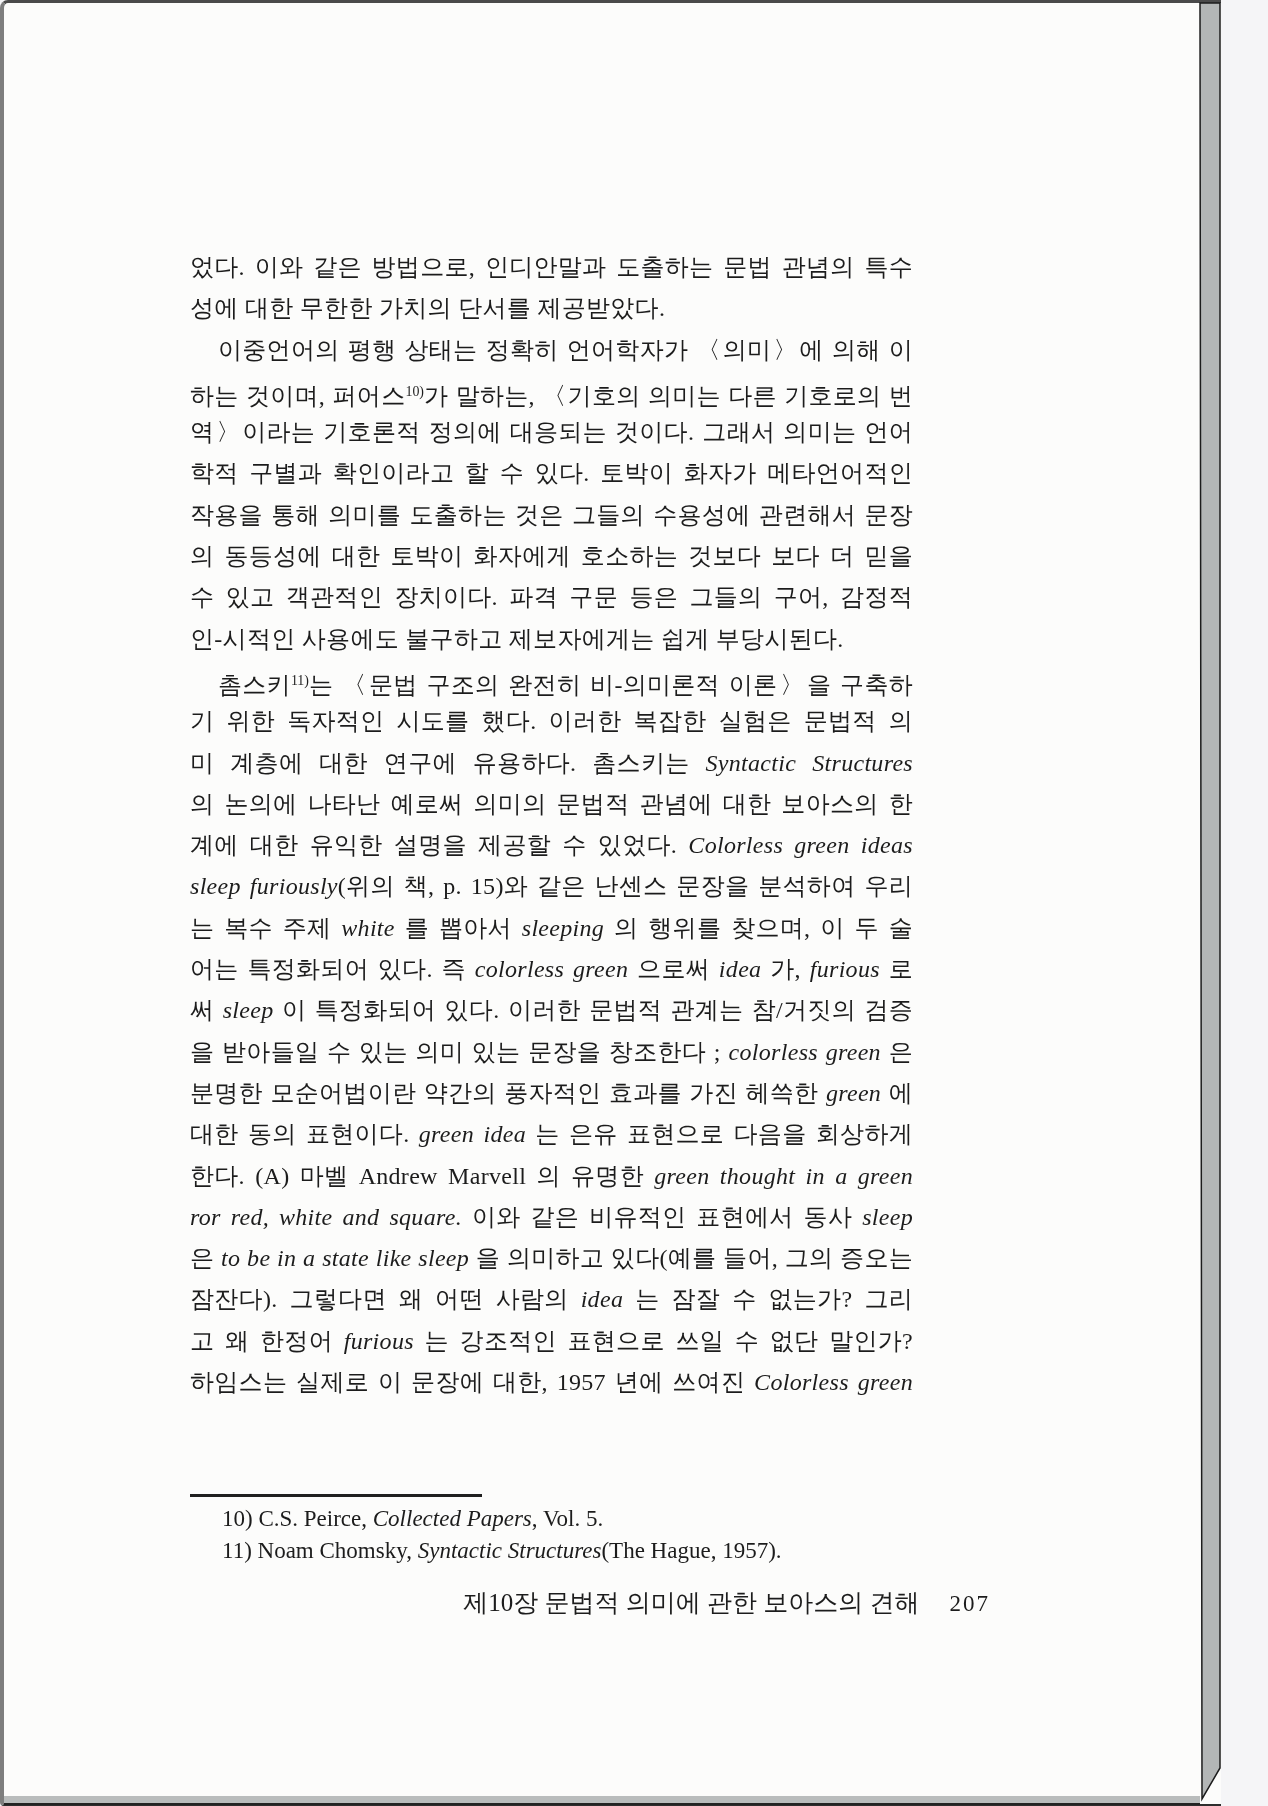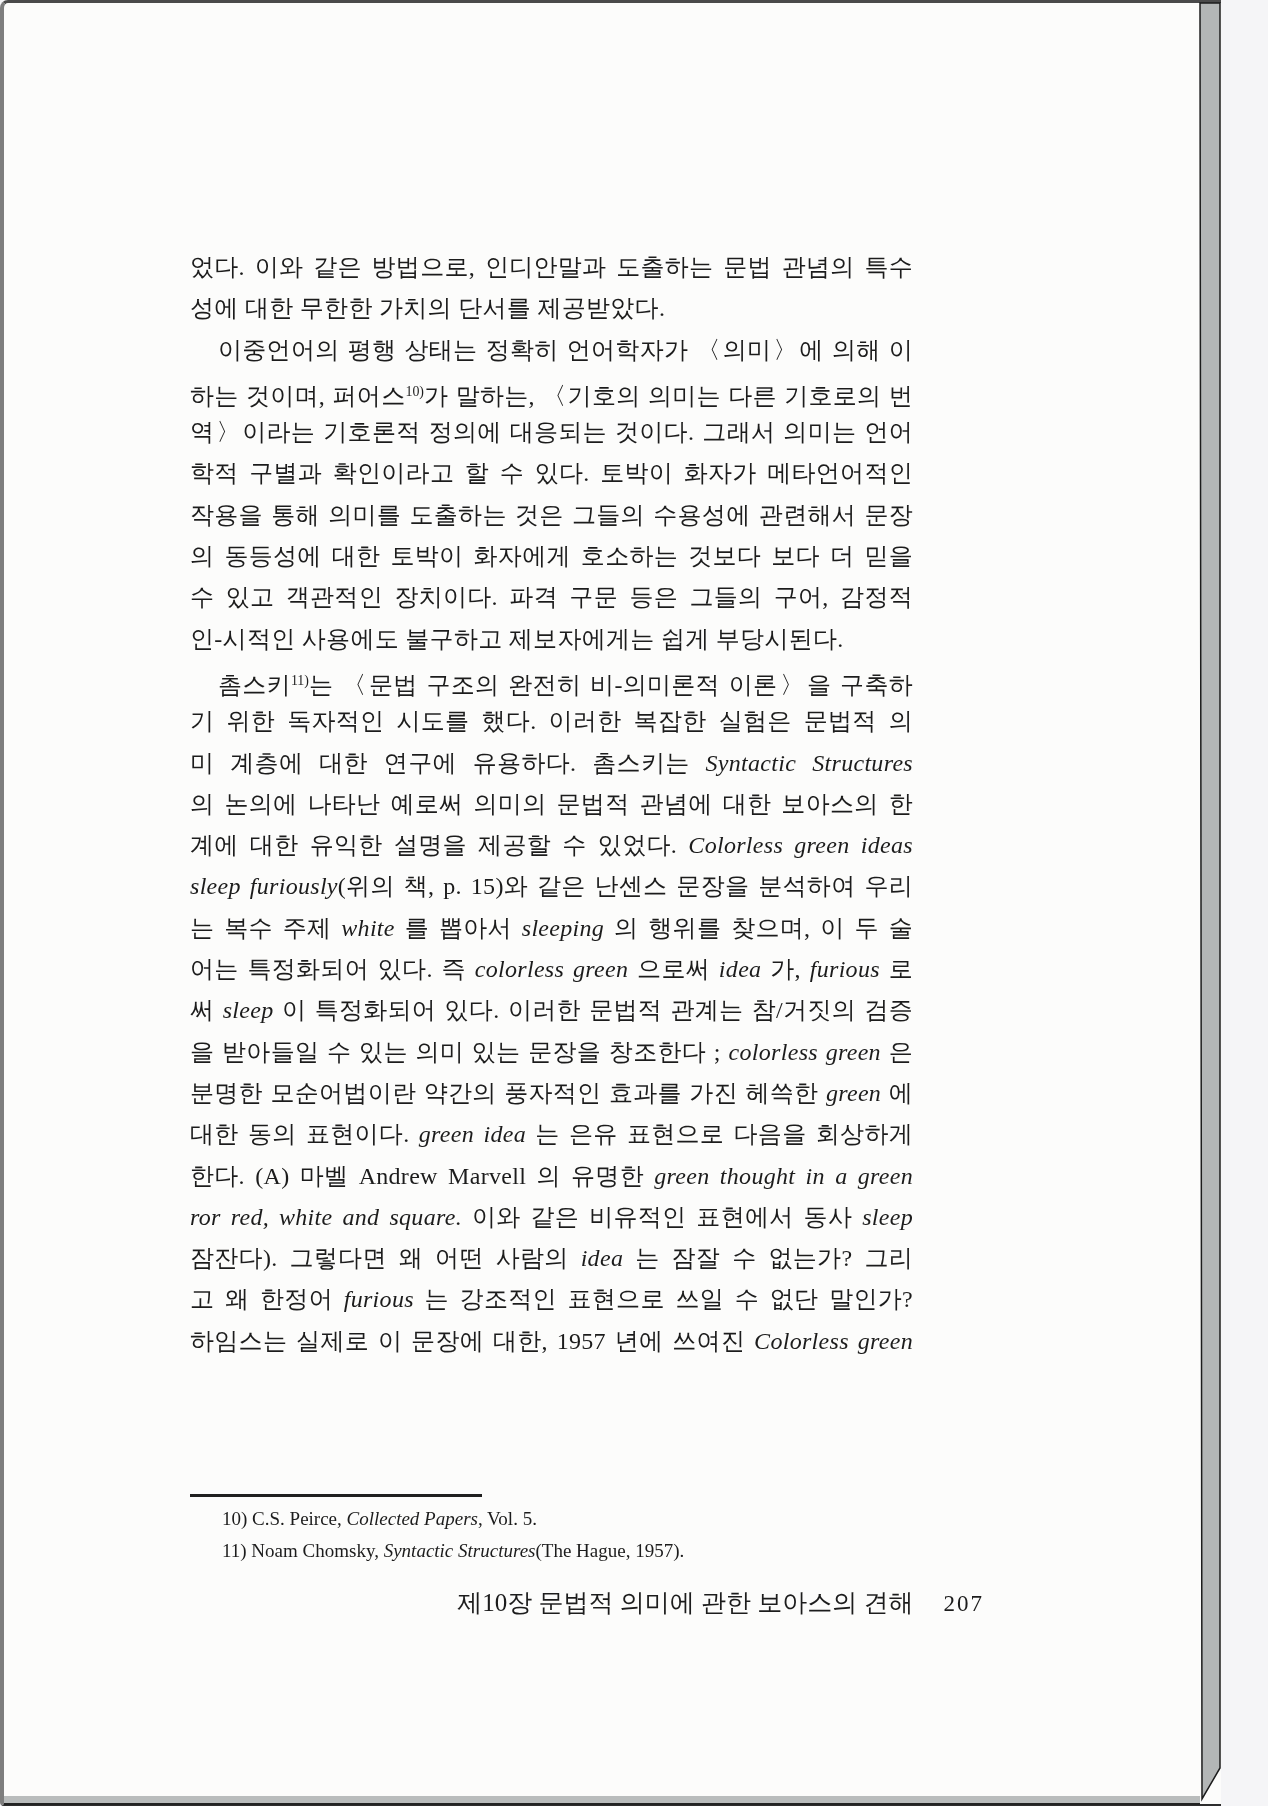--- a/index.html
+++ b/index.html
@@ -59,28 +59,28 @@
   .fnsep {
     position: absolute; left: 190px; top: 1494px;
     width: 292px; height: 3px; background: #1f1f1f;
   }
 
   
   .footnotes {
     position: absolute; left: 222px; top: 1503px; width: 740px;
   }
   .fnline {
-    font-size: 19px;
+    font-size: 23px;
     line-height: 31.5px;
     text-align: left;
   }
 
   
   .footer {
-    position: absolute; top: 1586px; right: 284px;
+    position: absolute; top: 1586px; right: 278px;
     font-size: 25px;
     white-space: nowrap;
     text-align: center;
   }
   .footer .pagenum {
     font-size: 23px;
     margin-left: 30px;
     letter-spacing: 2px;
   }
 </style>
@@ -113,20 +113,21 @@
     <div class="line"><span>계에 대한 유익한 설명을 제공할 수 있었다. </span><span class="it">Colorless green ideas</span></div>
     <div class="line"><span class="it">sleep furiously</span><span>(위의 책, p. 15)와 같은 난센스 문장을 분석하여 우리</span></div>
     <div class="line"><span>는 복수 주제 </span><span class="it">white</span><span> 를 뽑아서 </span><span class="it">sleeping</span><span> 의 행위를 찾으며, 이 두 술</span></div>
     <div class="line"><span>어는 특정화되어 있다. 즉 </span><span class="it">colorless green</span><span> 으로써 </span><span class="it">idea</span><span> 가, </span><span class="it">furious</span><span> 로</span></div>
     <div class="line"><span>써 </span><span class="it">sleep</span><span> 이 특정화되어 있다. 이러한 문법적 관계는 참/거짓의 검증</span></div>
     <div class="line"><span>을 받아들일 수 있는 의미 있는 문장을 창조한다 ; </span><span class="it">colorless green</span><span> 은</span></div>
     <div class="line"><span>분명한 모순어법이란 약간의 풍자적인 효과를 가진 헤쓱한 </span><span class="it">green</span><span> 에</span></div>
     <div class="line"><span>대한 동의 표현이다. </span><span class="it">green idea</span><span> 는 은유 표현으로 다음을 회상하게</span></div>
     <div class="line"><span>한다. (A) 마벨 Andrew Marvell 의 유명한 </span><span class="it">green thought in a green</span></div>
     <div class="line"><span class="it">ror red, white and square.</span><span> 이와 같은 비유적인 표현에서 동사 </span><span class="it">sleep</span></div>
+    <div class="line"><span>은 </span><span class="it">to be in a state like sleep</span><span> 을 의미하고 있다(예를 들어, 그의 증오는</span></div>
     <div class="line"><span>잠잔다). 그렇다면 왜 어떤 사람의 </span><span class="it">idea</span><span> 는 잠잘 수 없는가? 그리</span></div>
     <div class="line"><span>고 왜 한정어 </span><span class="it">furious</span><span> 는 강조적인 표현으로 쓰일 수 없단 말인가?</span></div>
     <div class="line"><span>하임스는 실제로 이 문장에 대한, 1957 년에 쓰여진 </span><span class="it">Colorless green</span></div>
   </div>
 
 <div class="fnsep"></div>
 
 <div class="footnotes">
     <div class="fnline"><span>10) C.S. Peirce, </span><span class="it">Collected Papers</span><span>, Vol. 5.</span></div>
     <div class="fnline"><span>11) Noam Chomsky, </span><span class="it">Syntactic Structures</span><span>(The Hague, 1957).</span></div>

